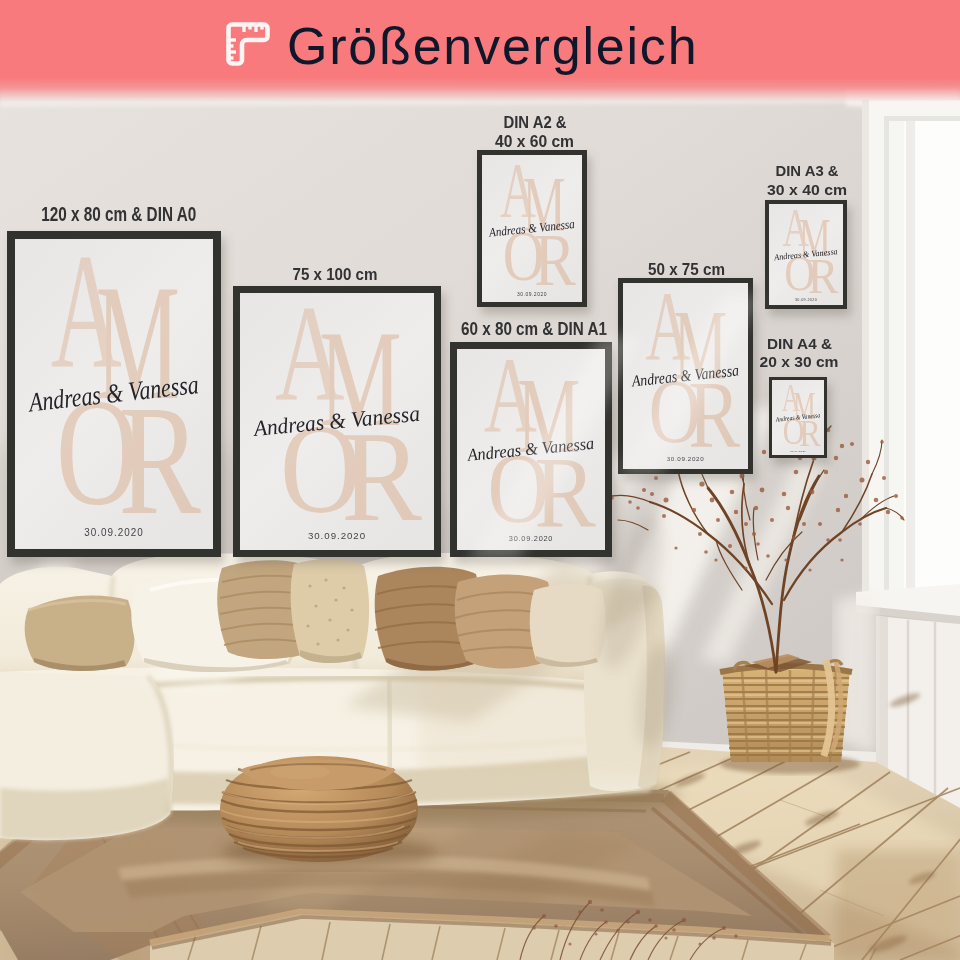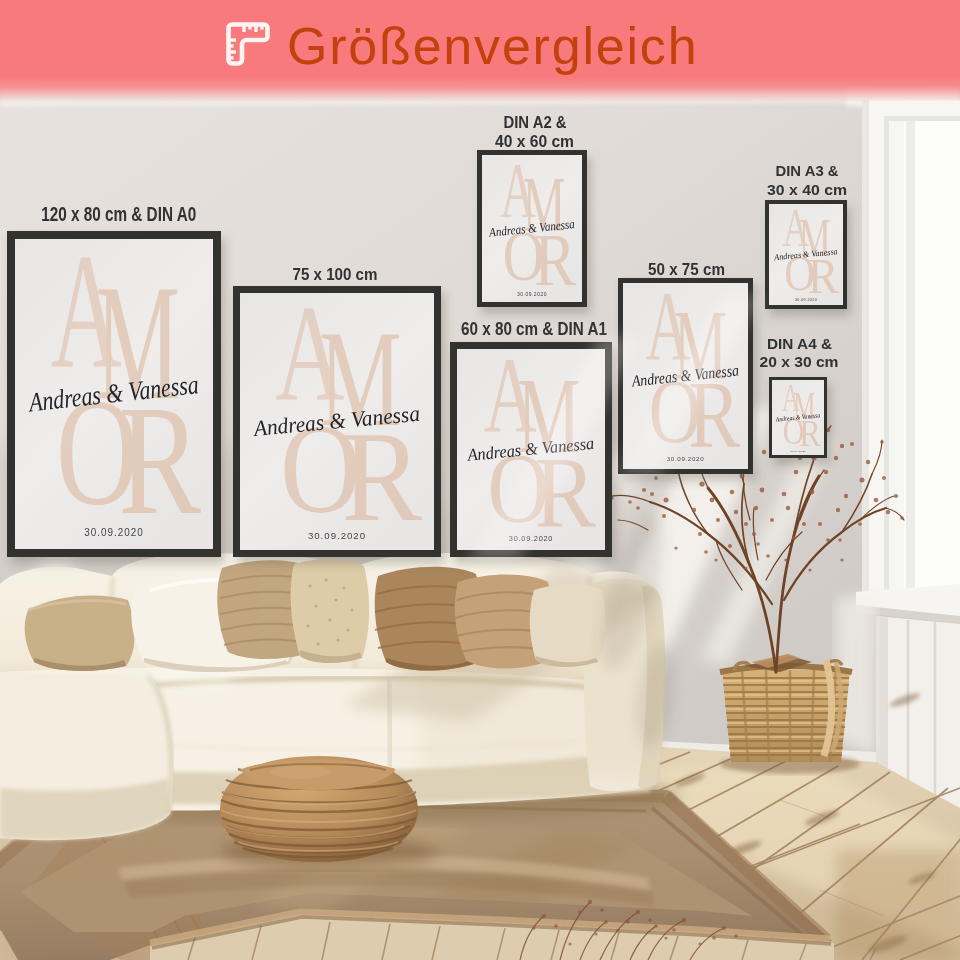--- a/index.html
+++ b/index.html
@@ -585,14 +585,14 @@
     <line x1="26" y1="5" x2="26" y2="9.5"></line>
     <line x1="32" y1="5" x2="32" y2="12"></line>
     <line x1="38" y1="5" x2="38" y2="9.5"></line>
     <line x1="5" y1="20" x2="12" y2="20"></line>
     <line x1="5" y1="26" x2="9.5" y2="26"></line>
     <line x1="5" y1="32" x2="12" y2="32"></line>
     <line x1="5" y1="38" x2="9.5" y2="38"></line>
   </g>
 </svg>
 
-<div style="position:absolute;left:287px;top:16px;color:#c2410c;font-size:52px;letter-spacing:1.8px;">Größenvergleich</div>
+<div style="position:absolute;left:287px;top:16px;color:#0f172a;font-size:52px;letter-spacing:1.8px;">Größenvergleich</div>
 </div>
 
 </body></html>

